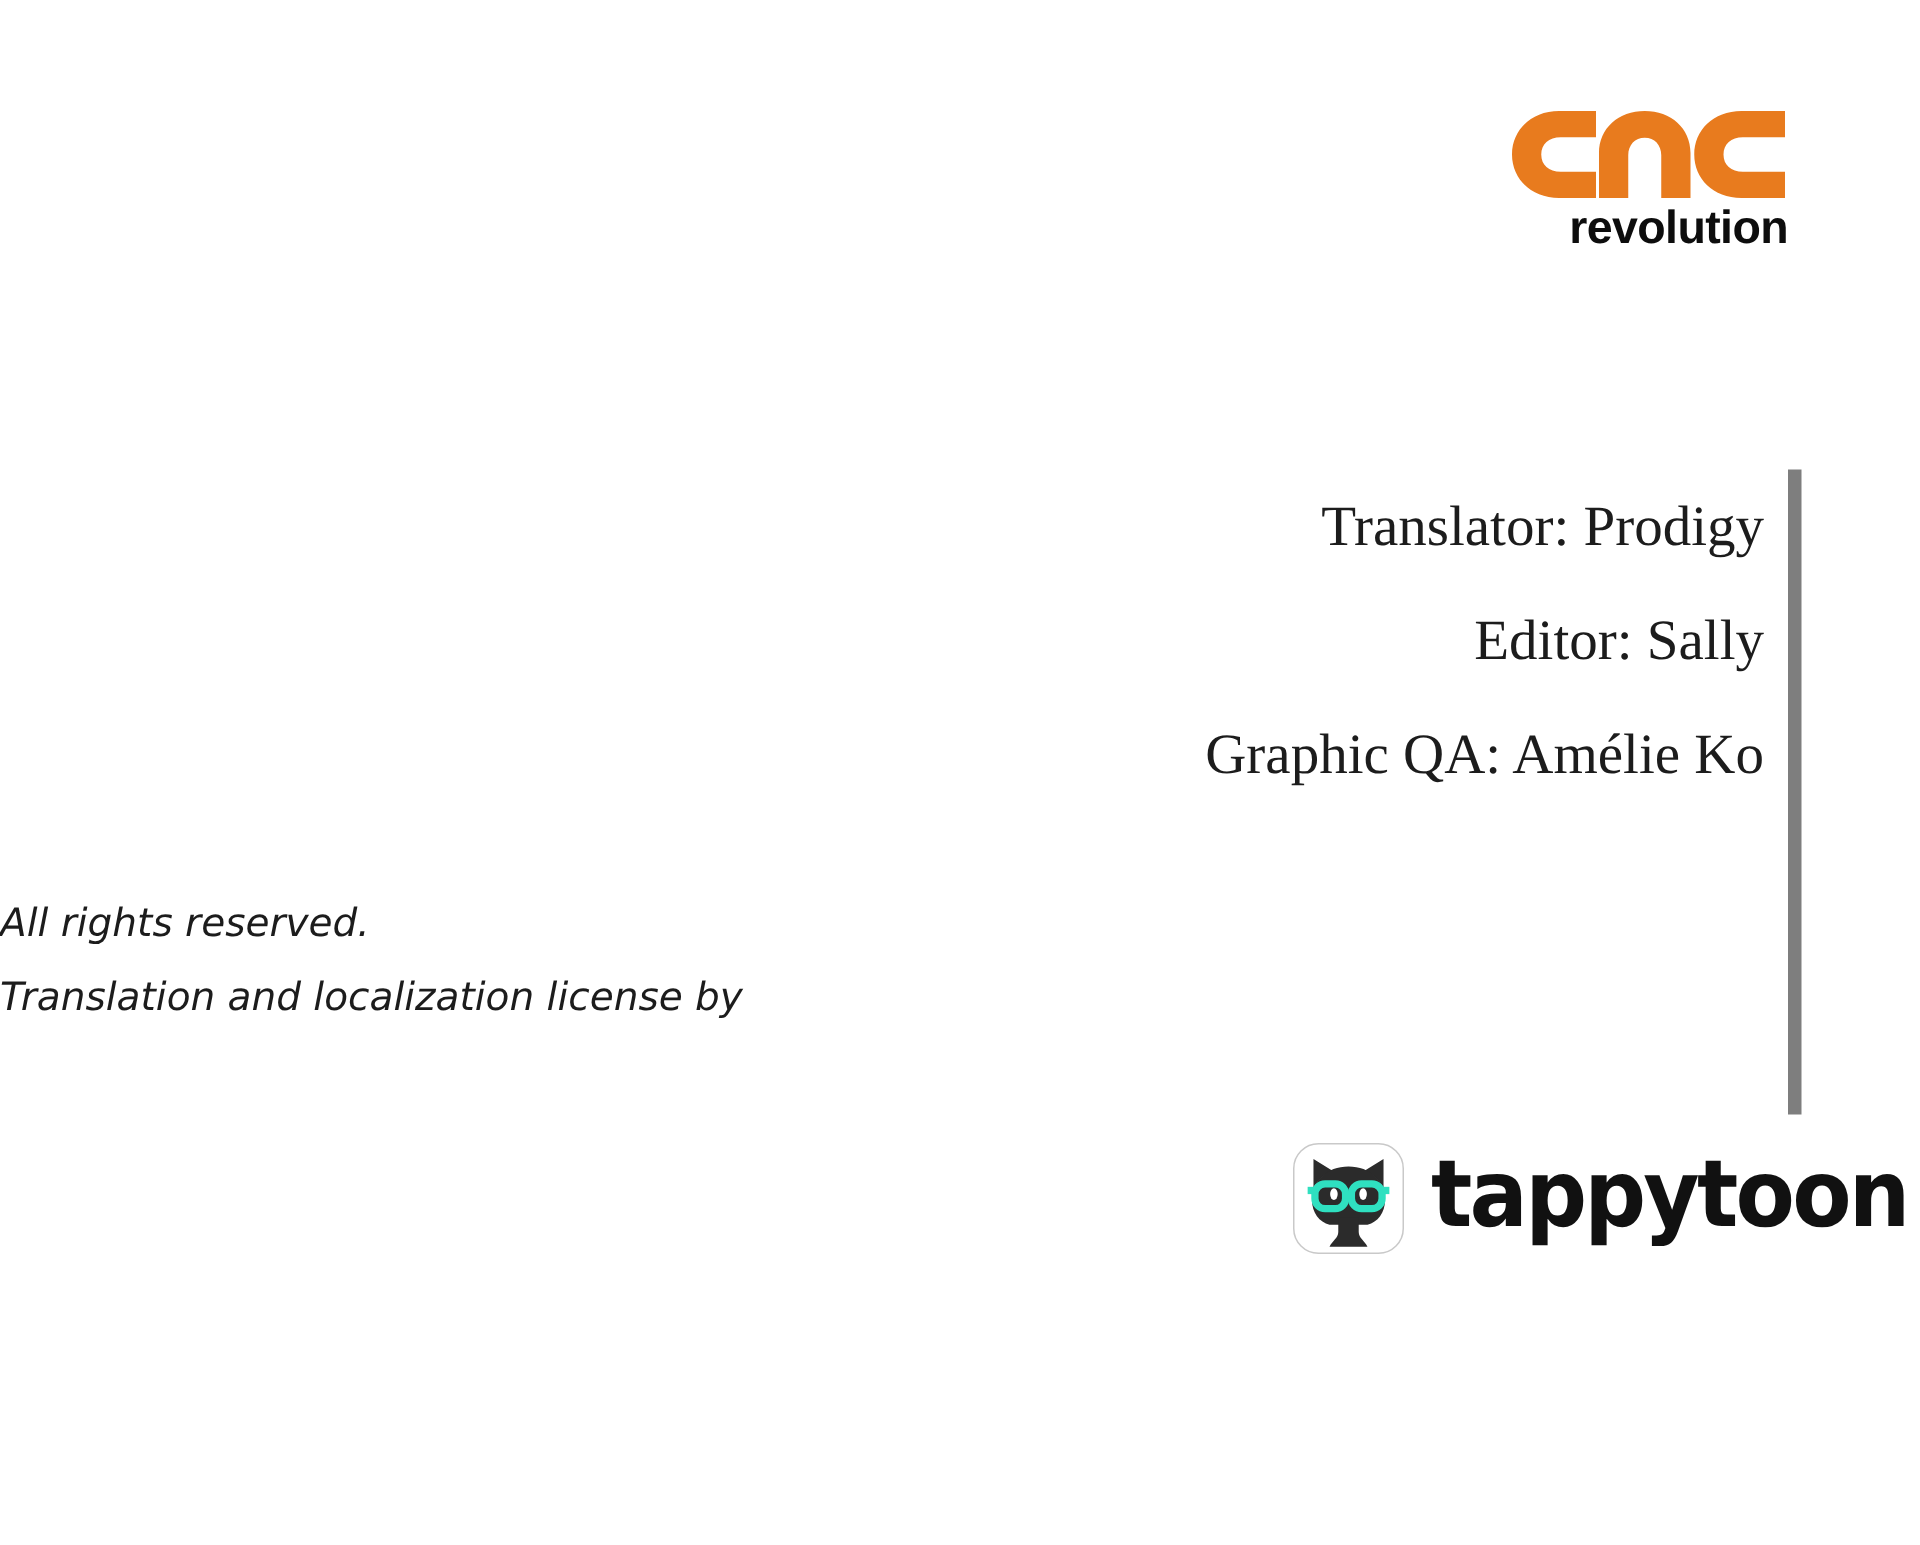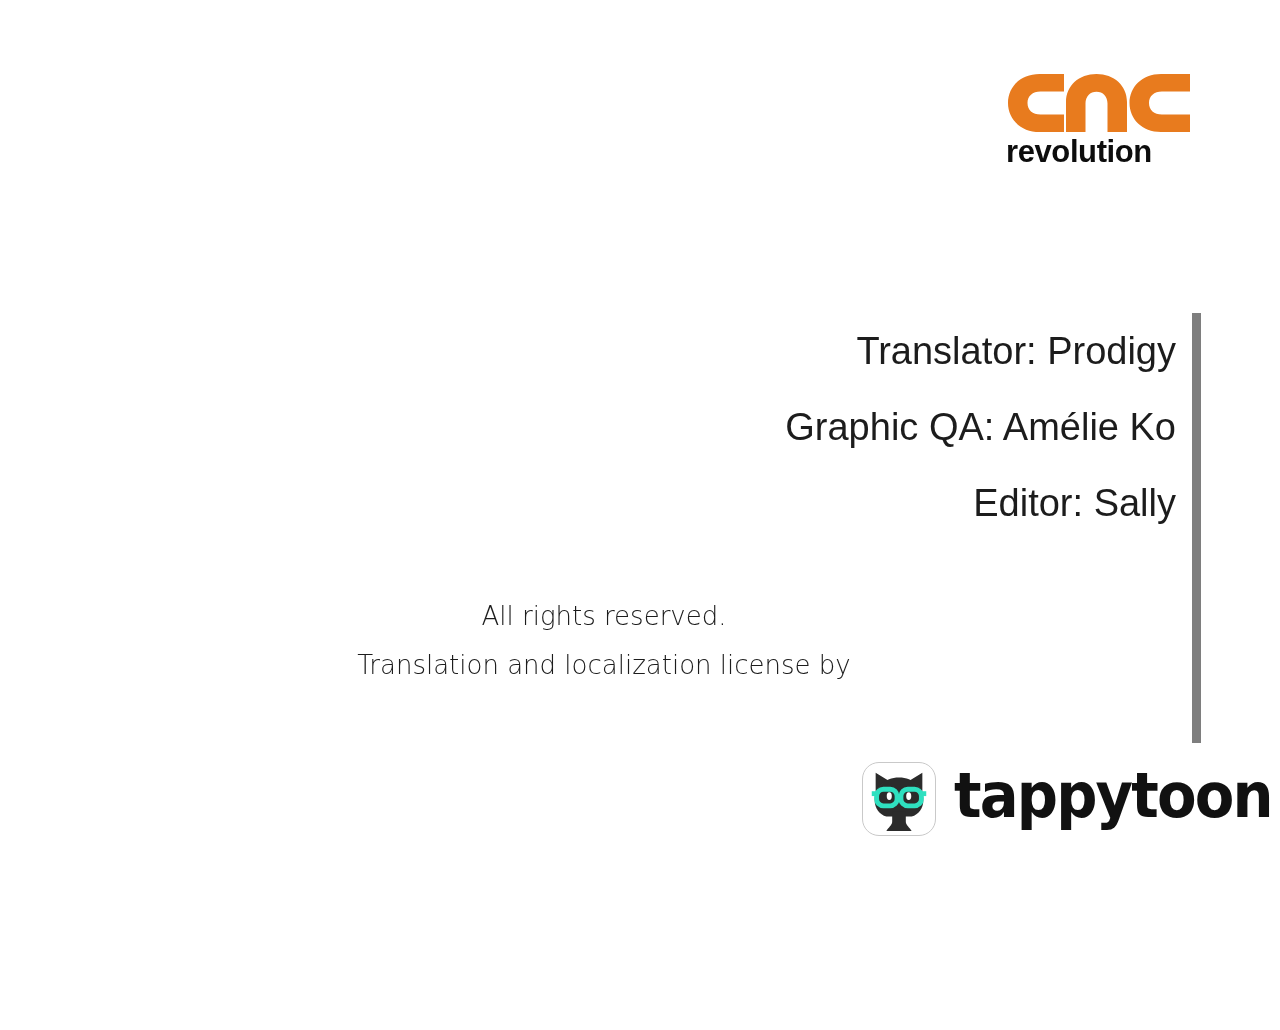--- a/index.html
+++ b/index.html
@@ -15,21 +15,21 @@
     font-family: "Liberation Sans", sans-serif;
     color: #1a1a1a;
   }
 
   
   #cnc-logo {
     position: absolute;
     right: 88px;
     top: 72px;
     width: 186px;
-    text-align: left;
+    text-align: right;
   }
   #cnc-mark {
     display: block;
     width: 186px;
     height: 62px;
   }
   #cnc-word {
     display: block;
     margin-top: 2px;
     font-family: "Liberation Sans", sans-serif;
@@ -44,36 +44,37 @@
   #credits-block {
     position: absolute;
     left: 0;
     top: 313px;
     width: 1182px;
     text-align: right;
     padding-right: 6px;
     box-sizing: border-box;
   }
   .credit-line {
-    font-family: Liberation Sans, sans-serif;
+    font-family: Liberation Serif, serif;
     font-weight: 300;
     font-size: 38px;
     line-height: 76px;
     color: #1c1c1c;
     white-space: nowrap;
   }
 
   #legal-block {
     position: absolute;
-    left: 16px;
+    left: 0;
     top: 592px;
     width: 1182px;
-    text-align: center;
+    text-align: left;
     padding-right: 6px;
     box-sizing: border-box;
+    font-style: italic;
   }
   .legal-line {
     font-family: "DejaVu Sans", sans-serif;
     font-weight: 300;
     font-size: 26px;
     line-height: 49px;
     color: #1c1c1c;
     white-space: nowrap;
   }
 
@@ -135,22 +136,22 @@
 
       <path d="M155 2 C136 2 123.5 15 123.5 31 C123.5 47 136 60 155 60 L184 60 L184 42.5
                L156 42.5 C148 42.5 143 38 143 31 C143 24 148 19.5 156 19.5 L184 19.5 L184 2 Z"></path>
     </g>
   </svg>
   <span id="cnc-word">revolution</span>
 </div>
 
 <div id="credits-block">
   <div class="credit-line">Translator: Prodigy</div>
+  <div class="credit-line">Editor: Sally</div>
   <div class="credit-line">Graphic QA: Amélie Ko</div>
-  <div class="credit-line">Editor: Sally</div>
 </div>
 
 <div id="legal-block">
   <div class="legal-line">All rights reserved.</div>
   <div class="legal-line">Translation and localization license by</div>
 </div>
 
 <div id="credits-rule"></div>
 
 <div id="tappytoon-logo">

